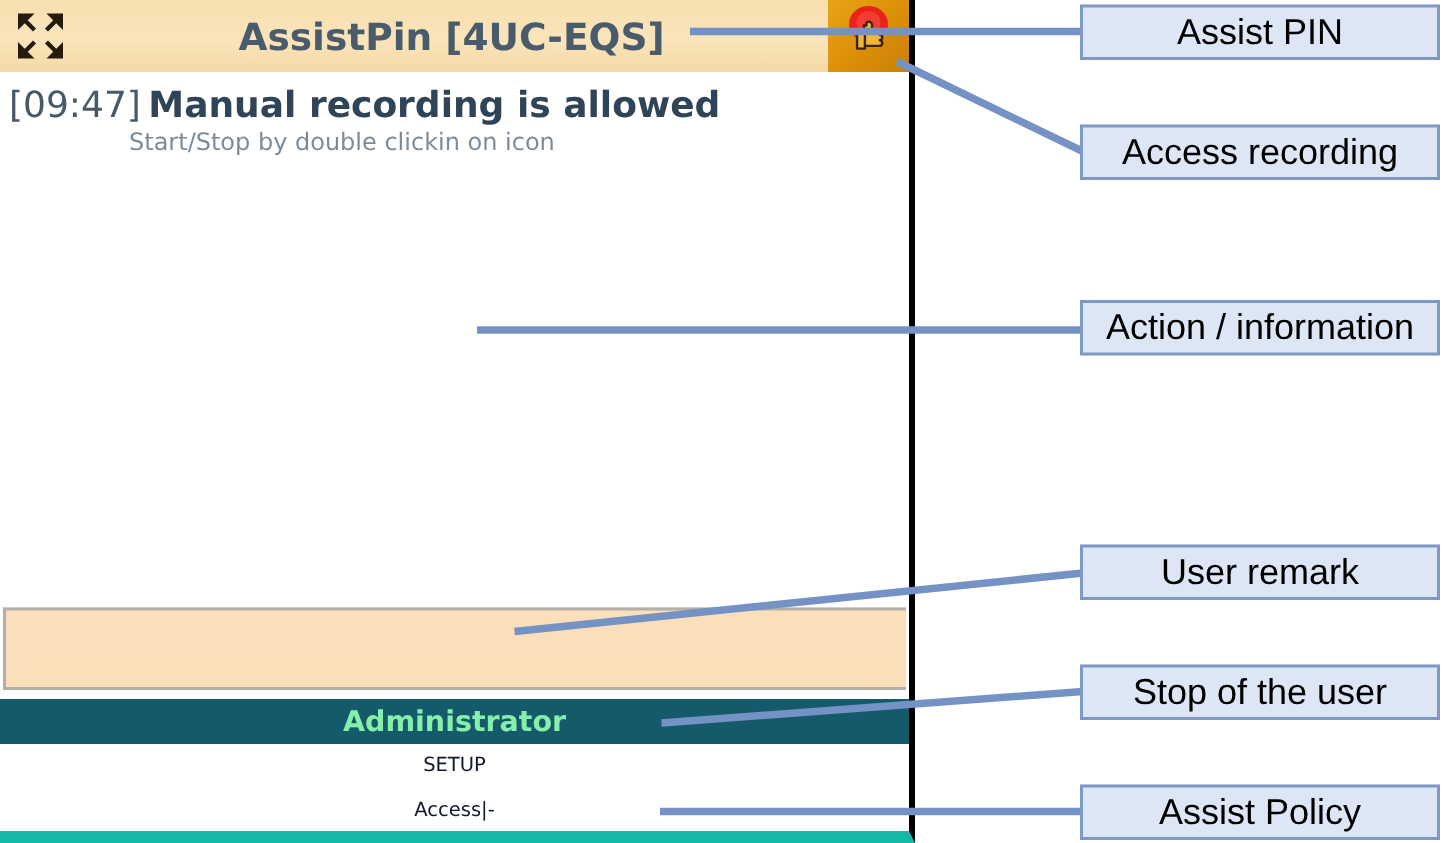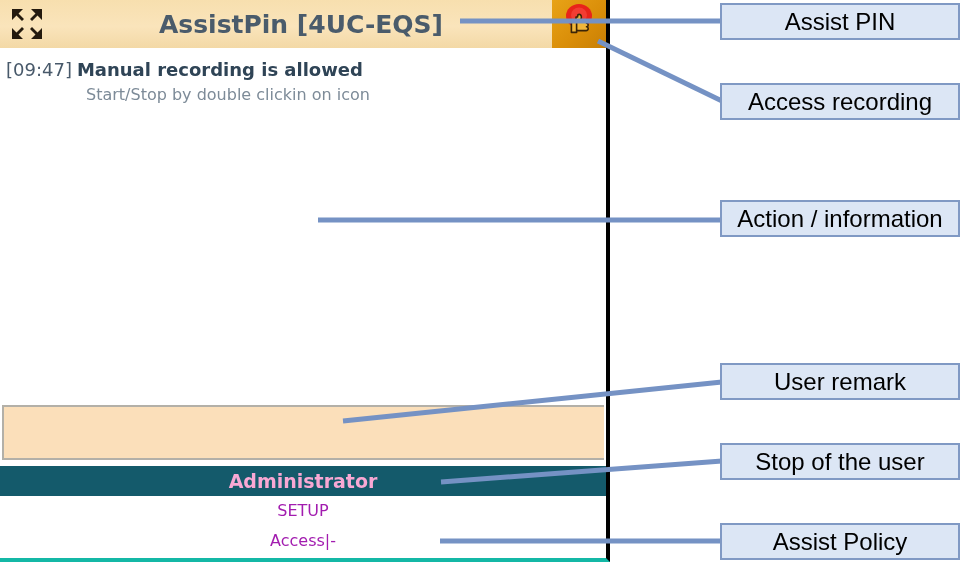--- a/index.html
+++ b/index.html
@@ -17,21 +17,21 @@
 
   
   #device-panel {
     position: absolute;
     left: 0px;
     top: 0px;
     width: 610px;
     height: 562px;
     box-sizing: border-box;
     border-right: 4px solid #000000;
-    border-bottom: 4px solid #14b8a6;
+    border-bottom: 8px solid #14b8a6;
     background: #ffffff;
     overflow: hidden;
   }
 
   
   #title-bar {
     position: absolute;
     left: 0;
     top: 0;
     width: 606px;
@@ -77,21 +77,21 @@
     width: 606px;
     height: 355px;
     background: #ffffff;
     padding: 10px 0 0 0;
     box-sizing: border-box;
   }
   .log-entry {
     padding: 0 6px;
   }
   .log-line-1 {
-    font-size: 18px;
+    font-size: 24px;
     line-height: 24px;
     white-space: nowrap;
   }
   .log-time {
     color: #48596a;
     font-weight: normal;
   }
   .log-msg {
     color: #2f4456;
     font-weight: bold;
@@ -136,39 +136,39 @@
     left: 0px;
     top: 466px;
     width: 606px;
     height: 30px;
     background: #145a6b;
     display: flex;
     align-items: center;
     justify-content: center;
   }
   #user-name-text {
-    color: #f9a8d4;
+    color: #86efac;
     font-size: 19px;
     font-weight: bold;
   }
 
   
   #access-policy-area {
     position: absolute;
     left: 0px;
     top: 496px;
     width: 606px;
     height: 62px;
     background: #ffffff;
     text-align: center;
   }
   .policy-line {
-    font-size: 16px;
+    font-size: 13px;
     line-height: 30px;
-    color: #a21caf;
+    color: #0f172a;
   }
 
   
   #annotation-layer {
     position: absolute;
     left: 0;
     top: 0;
     width: 962px;
     height: 562px;
     pointer-events: none;

